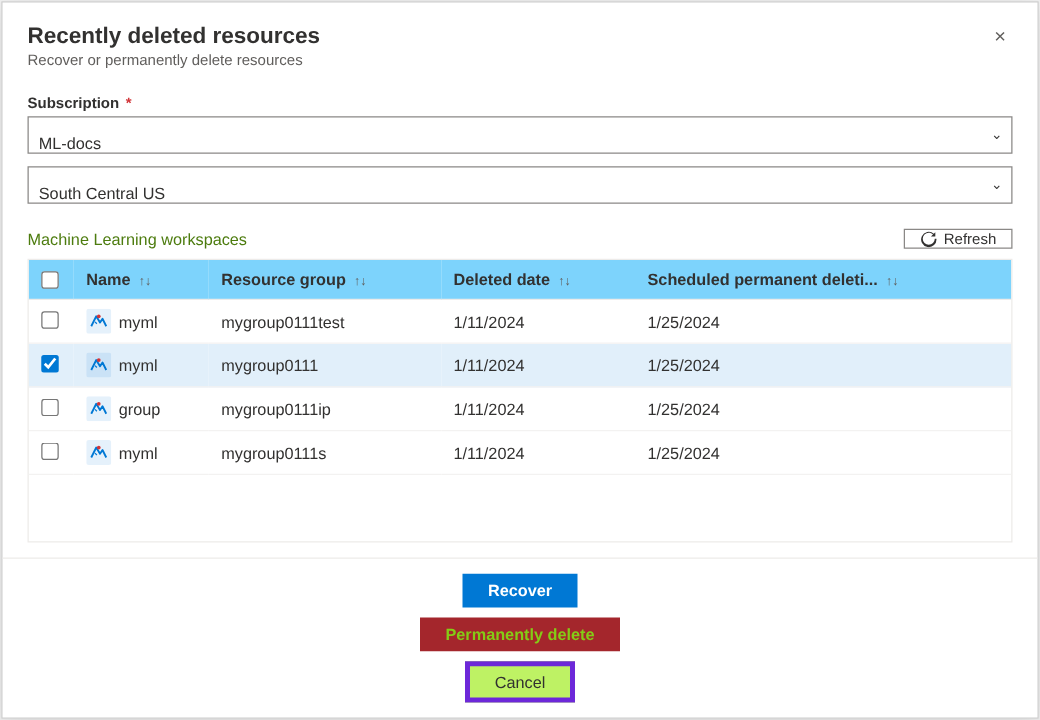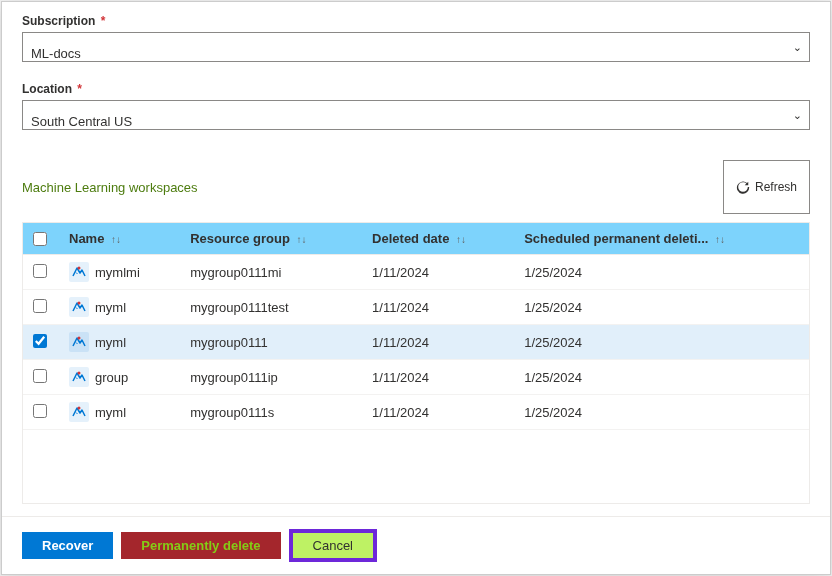--- a/index.html
+++ b/index.html
@@ -53,21 +53,21 @@
       background: none;
     }
     .dialog-body {
       padding: 12px 20px;
       flex: 1;
       overflow: hidden;
       display: flex;
       flex-direction: column;
     }
     .field-group {
-      margin-bottom: 20px;
+      margin-bottom: 10px;
     }
     .field-label {
       font-size: 12px;
       font-weight: 600;
       color: #323130;
       margin-bottom: 4px;
     }
     .required-star {
       color: #d13438;
       margin-left: 2px;
@@ -105,21 +105,21 @@
     .section-title {
       font-size: 13px;
       color: #4d7c0f;
     }
     .refresh-btn {
       display: flex;
       align-items: center;
       gap: 5px;
       border: 1px solid #8a8886;
       background: #fff;
-      padding: 19px 12px;
+      padding: 0 12px;
       font-size: 12px;
       cursor: pointer;
       color: #323130;
     }
     .table-container {
       flex: 1;
       overflow-y: auto;
       border: 1px solid #edebe9;
     }
     table {
@@ -174,20 +174,21 @@
       height: 20px;
       margin-right: 6px;
       flex-shrink: 0;
     }
     .dialog-footer {
       padding: 12px 20px;
       border-top: 1px solid #edebe9;
       display: flex;
       align-items: center;
       gap: 8px;
+      flex-direction: column;
     }
     .btn-recover {
       background: #0078d4;
       color: #fff;
       border: none;
       padding: 6px 20px;
       font-size: 13px;
       cursor: pointer;
       font-weight: 600;
     }
@@ -212,39 +213,41 @@
       display: flex;
       align-items: center;
       gap: 6px;
     }
   </style>
 </head>
 <body>
 
 <div class="dialog">
 
+  <div class="dialog-header">
+    <div class="dialog-title">Recently deleted resources</div>
+    <div class="dialog-subtitle">Recover or permanently delete resources</div>
+    <button class="close-btn">×</button>
+  </div>
 
   <div class="dialog-body">
 
     <div class="field-group">
       <div class="field-label">
         <span>Subscription</span><span class="required-star"> *</span>
       </div>
       <div class="select-wrapper">
         <select class="select-box">
           <option>ML-docs</option>
         </select>
         <span class="select-chevron">⌄</span>
       </div>
     </div>
 
     <div class="field-group">
-      <div class="field-label">
-        <span>Location</span><span class="required-star"> *</span>
-      </div>
       <div class="select-wrapper">
         <select class="select-box">
           <option>South Central US</option>
         </select>
         <span class="select-chevron">⌄</span>
       </div>
     </div>
 
     <div class="section-header">
       <span class="section-title">Machine Learning workspaces</span>
@@ -273,37 +276,20 @@
             </th>
             <th>
               Deleted date <span class="sort-icon">↑↓</span>
             </th>
             <th>
               Scheduled permanent deleti... <span class="sort-icon">↑↓</span>
             </th>
           </tr>
         </thead>
         <tbody id="table-body">
-        <tr>
-              <td><input type="checkbox" style=""></td>
-              <td>
-                <div class="name-cell">
-      <svg class="ml-icon" viewBox="0 0 20 20" fill="none">
-        <rect width="20" height="20" rx="2" fill="#0078d4" opacity="0.1"></rect>
-        <path d="M4 14l4-8 3 5 2-3 3 6" stroke="#0078d4" stroke-width="1.5" fill="none" stroke-linejoin="round"></path>
-        <circle cx="10" cy="6" r="1.5" fill="#d13438"></circle>
-        <path d="M7 10.5l1.5 1.5" stroke="#0078d4" stroke-width="1" fill="none"></path>
-      </svg>
-      <span>mymlmi</span>
-    </div>
-              </td>
-              <td>mygroup0111mi</td>
-              <td>1/11/2024</td>
-              <td>1/25/2024</td>
-            </tr>
             <tr>
               <td><input type="checkbox" style=""></td>
               <td>
                 <div class="name-cell">
       <svg class="ml-icon" viewBox="0 0 20 20" fill="none">
         <rect width="20" height="20" rx="2" fill="#0078d4" opacity="0.1"></rect>
         <path d="M4 14l4-8 3 5 2-3 3 6" stroke="#0078d4" stroke-width="1.5" fill="none" stroke-linejoin="round"></path>
         <circle cx="10" cy="6" r="1.5" fill="#d13438"></circle>
         <path d="M7 10.5l1.5 1.5" stroke="#0078d4" stroke-width="1" fill="none"></path>
       </svg>

